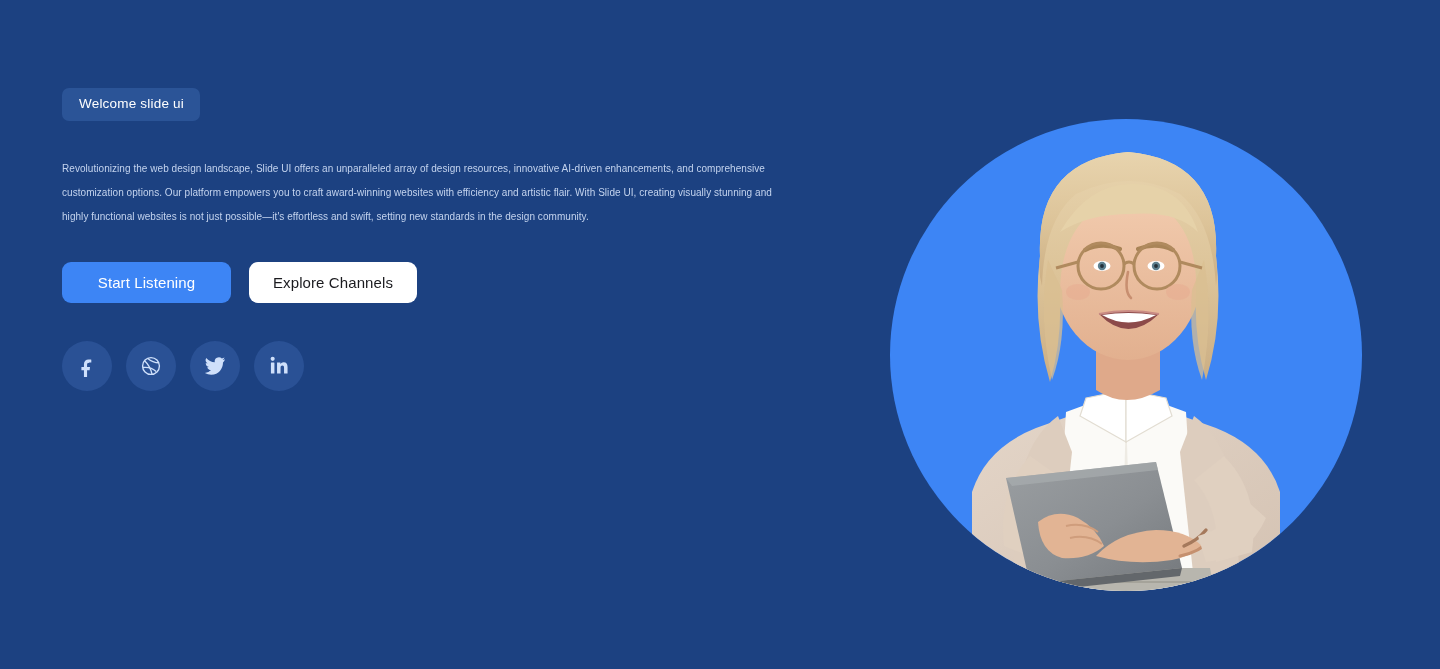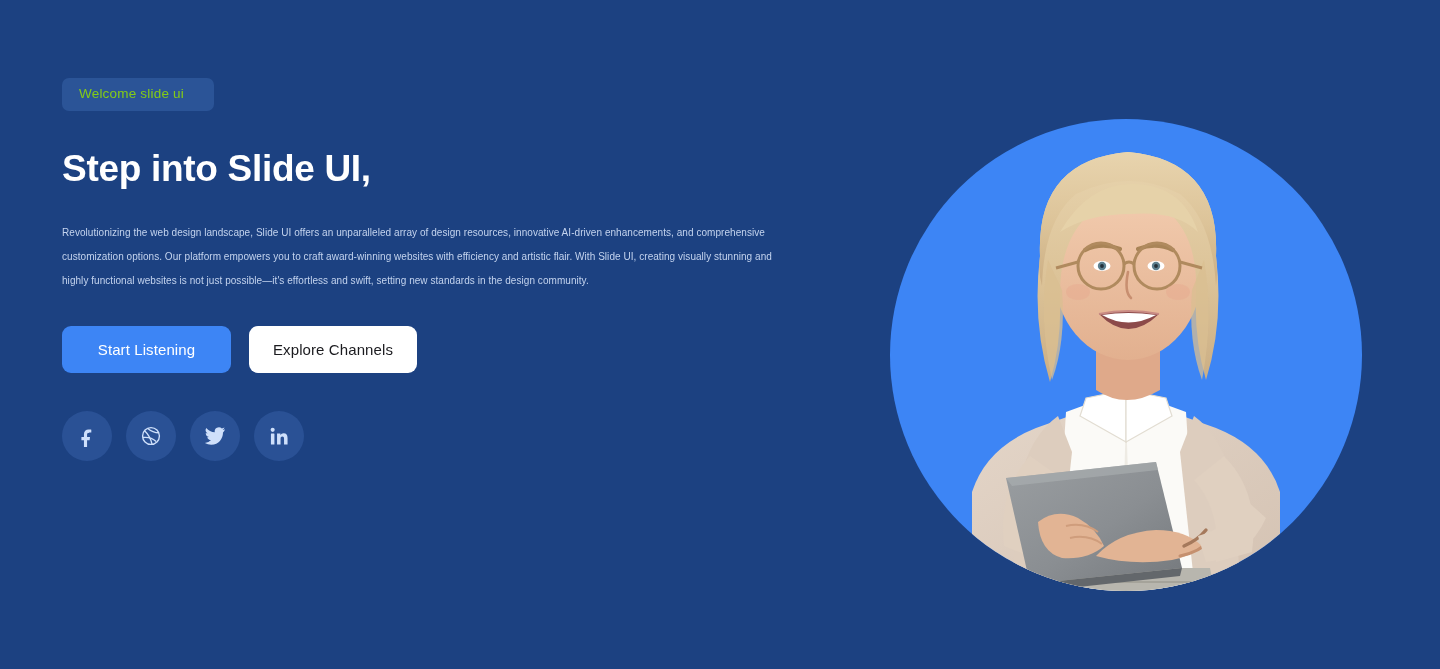--- a/index.html
+++ b/index.html
@@ -27,26 +27,27 @@
   .hero-content {
     position: absolute;
     left: 62px;
     top: 78px;
     width: 780px;
   }
 
   .badge {
     display: inline-block;
     background: #2b5497;
-    color: #84cc16;
+    color: #ffffff;
     font-size: 13.5px;
     letter-spacing: 0.2px;
-    padding: 9px 30px 10px 17px;
+    padding: 9px 16px 10px 17px;
     border-radius: 7px;
     line-height: 1;
+    margin-top: 10px;
   }
 
   .headline {
     margin-top: 36px;
     color: #ffffff;
     font-size: 37px;
     font-weight: bold;
     line-height: 43.5px;
     letter-spacing: -0.3px;
   }
@@ -68,21 +69,21 @@
     align-items: center;
     gap: 18px;
   }
 
   .btn {
     border: none;
     cursor: pointer;
     font-family: "Liberation Sans", sans-serif;
     font-size: 15px;
     border-radius: 9px;
-    height: 47px;
+    height: 41px;
     display: inline-flex;
     align-items: center;
     justify-content: center;
     padding: 0 24px;
     letter-spacing: 0.1px;
   }
 
   .btn-primary {
     background: #3d85f5;
     color: #ffffff;
@@ -149,21 +150,20 @@
 </head>
 <body>
 
 <div class="hero">
 
   <div class="hero-content">
 
     <div class="badge">Welcome slide ui</div>
 
     <h1 class="headline">
-      <span class="hl-line">Step into Slide UI,</span>
     </h1>
 
     <p class="lede">Revolutionizing the web design landscape, Slide UI offers an unparalleled array of design resources, innovative AI-driven enhancements, and comprehensive customization options. Our platform empowers you to craft award-winning websites with efficiency and artistic flair. With Slide UI, creating visually stunning and highly functional websites is not just possible—it's effortless and swift, setting new standards in the design community.</p>
 
     <div class="cta-row">
       <button class="btn btn-primary">Start Listening</button>
       <button class="btn btn-secondary">Explore Channels</button>
     </div>
 
     <div class="social-row">

